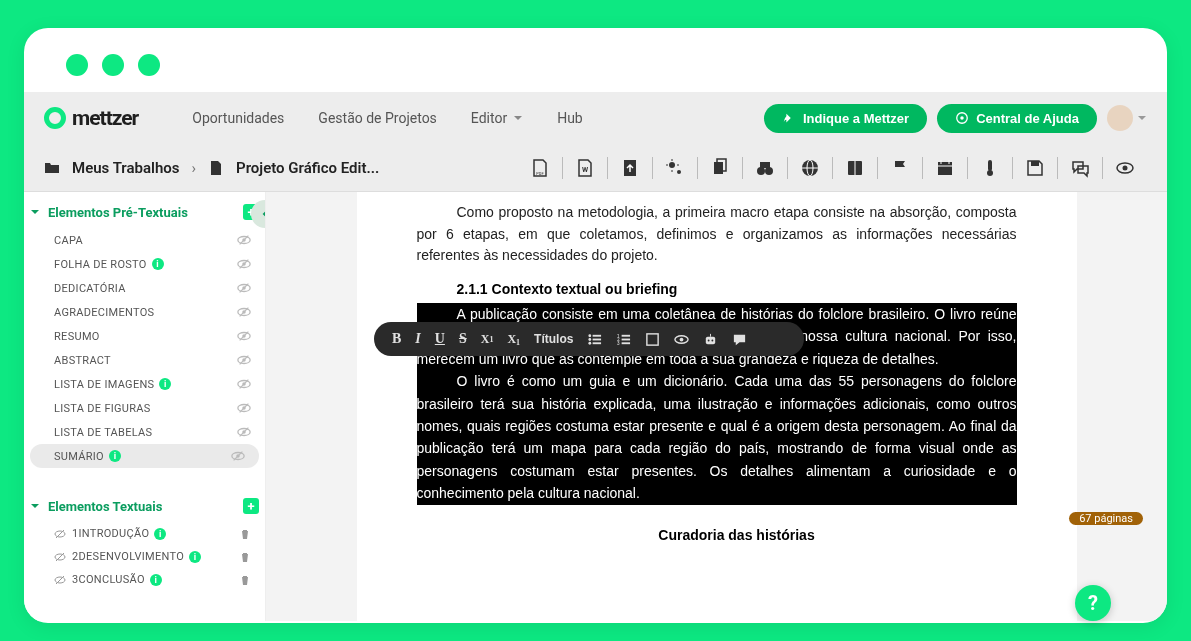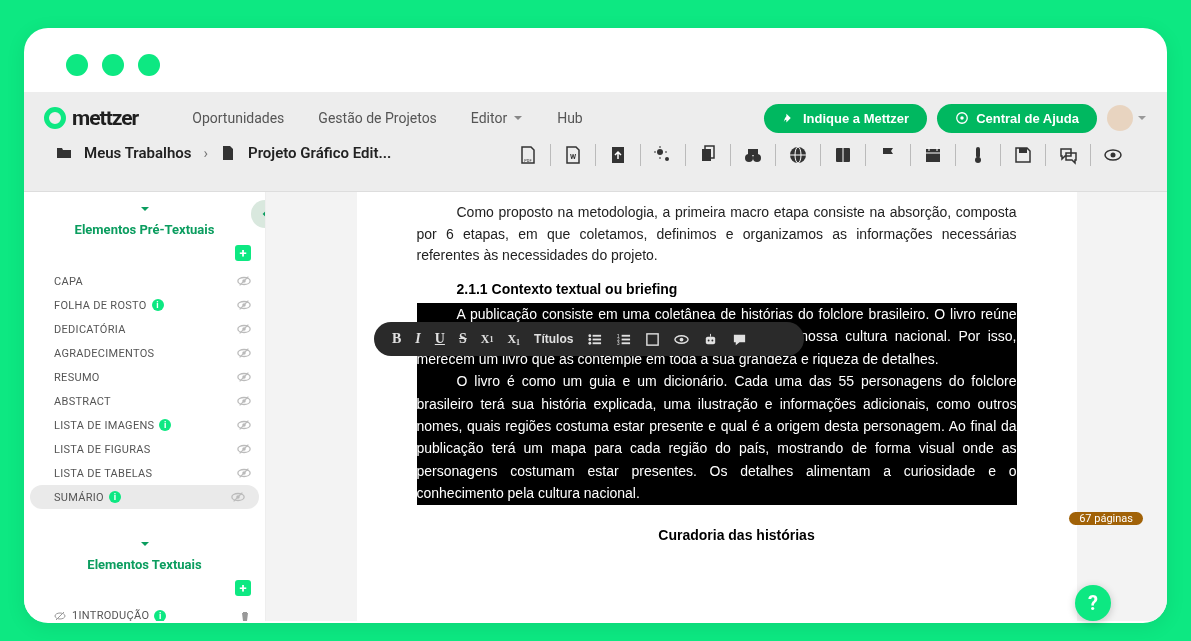--- a/index.html
+++ b/index.html
@@ -77,22 +77,22 @@
   width: 26px;
   height: 26px;
   border-radius: 50%;
   background: #e8d4c0;
 }
 .avatar-wrap { display: flex; align-items: center; gap: 4px; cursor: pointer; }
 .chev-d { width: 10px; height: 10px; fill: #888; }
 
 .subbar {
   display: flex;
-  align-items: flex-start;
-  padding: 0 32px;
+  align-items: center;
+  padding: 0 20px;
   background: #ededed;
   height: 48px;
   border-bottom: 1px solid #ddd;
 }
 .breadcrumb {
   display: flex;
   align-items: center;
   gap: 12px;
   font-size: 15px;
   font-weight: 600;
@@ -145,25 +145,24 @@
   align-items: center;
   justify-content: center;
   z-index: 10;
   cursor: pointer;
 }
 .collapse-btn svg { width: 12px; height: 12px; fill: #0b9d5f; }
 .sb-section-title {
   display: flex;
   align-items: center;
   gap: 8px;
-  padding: 12px 14px 8px;
+  padding: 12px 6px 8px;
   color: #0b9d5f;
   font-weight: 700;
   font-size: 13px;
-  flex-direction: column;
 }
 .sb-section-title .chev { width: 10px; height: 10px; fill: #0b9d5f; }
 .sb-add {
   margin-left: auto;
   width: 16px;
   height: 16px;
   background: #0de882;
   color: #fff;
   border-radius: 3px;
   display: flex;

